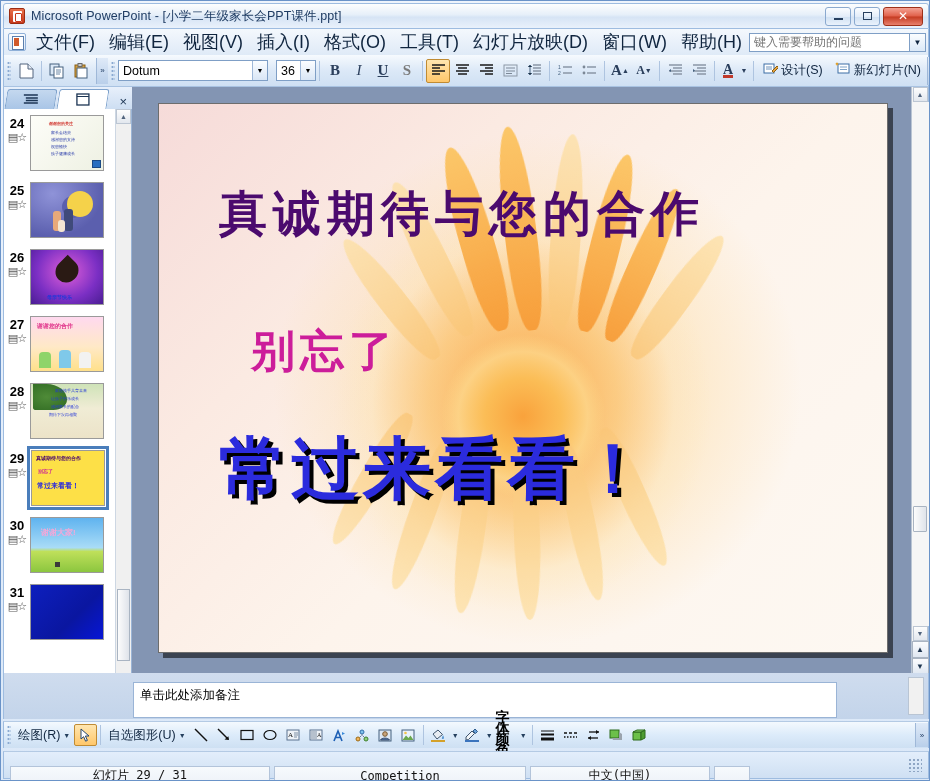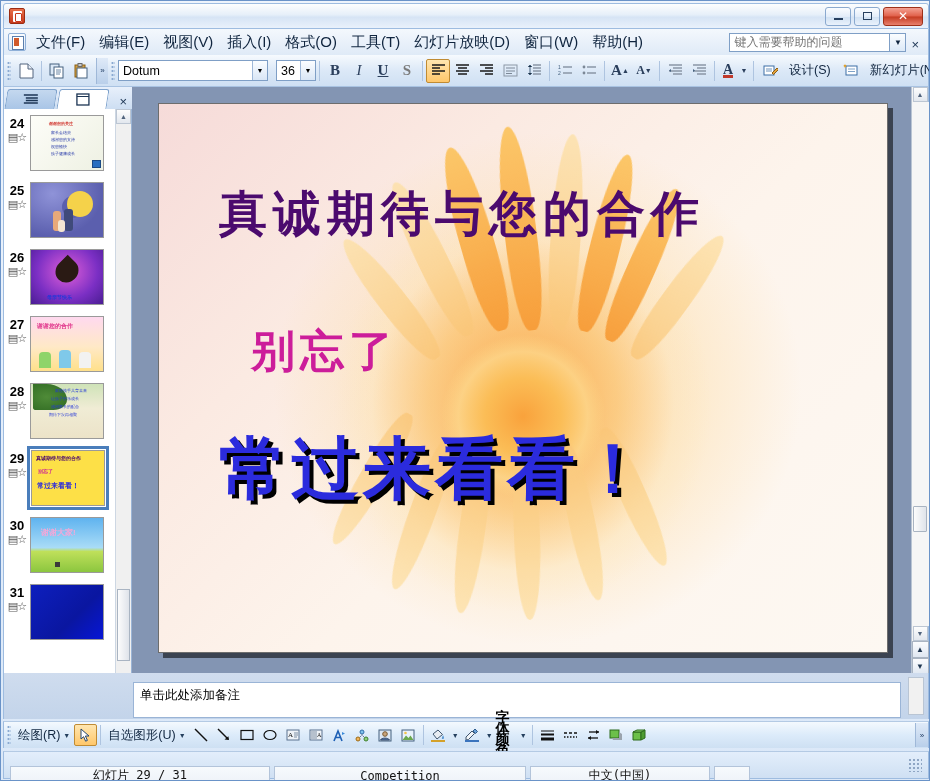--- a/index.html
+++ b/index.html
@@ -74,21 +74,21 @@
   }
   .menu-handle::after {
     content:""; position:absolute; left:3px; top:2px; width:10px; height:12px;
     background:#fff; border:1px solid #5b7fae;
   }
   .menu-handle::before {
     content:""; position:absolute; left:5px; top:4px; width:5px; height:8px;
     background:#d05a2c; z-index:2;
   }
   .menu-item {
-    padding: 0 7px; font-size: 15px; color: #10253f; white-space: nowrap;
+    padding: 0 7px; font-size: 18px; color: #10253f; white-space: nowrap;
     cursor: default;
   }
   .helpbox {
     margin-left: auto; margin-right: 4px; display: flex; align-items: flex-end;
   }
   .helpbox input {
     width: 160px; height: 19px; font-size: 12px; padding: 0 4px;
     border: 1px solid #7f9fc6; border-right: none; color: #7a7a7a;
     background: #fff; font-family: "Liberation Sans", sans-serif;
   }
@@ -132,21 +132,21 @@
     width: 40px; height: 21px; border: 1px solid #7f9fc6; background: #fff;
     display: flex; align-items: center; font-size: 12.5px; padding-left: 4px;
     color: #000; flex: none;
   }
   .combo-arrow {
     margin-left: auto; width: 15px; height: 19px;
     background: linear-gradient(180deg,#fbfdff,#d9e6f6); border-left: 1px solid #9fb8d8;
     display: flex; align-items: center; justify-content: center; font-size: 7px;
   }
   .tb-label {
-    display: flex; align-items: center; gap: 11px; padding: 2px 5px; font-size: 12.5px;
+    display: flex; align-items: flex-start; gap: 3px; padding: 2px 5px; font-size: 12.5px;
     color: #10253f; border: 1px solid transparent; border-radius:2px; white-space:nowrap;
   }
   .tb-overflow {
     margin-left:auto; width:13px; height:28px; flex:none;
     background: linear-gradient(180deg,#dfeaf8,#b9cfea);
     border-left:1px solid #9fb8d8;
     display:flex; flex-direction:column; align-items:center; justify-content:center;
     font-size:8px; color:#1f3c63;
   }
 
@@ -349,20 +349,21 @@
 
   svg { display:block; }
 </style>
 </head>
 <body>
 
 <div id="app">
 
   <div class="titlebar">
     <div class="app-icon"></div>
+    <div class="title-text">Microsoft PowerPoint - [小学二年级家长会PPT课件.ppt]</div>
     <div class="win-btns">
       <div class="win-btn">
           <span class="glyph-min"></span>
         </div>
       <div class="win-btn">
           <span class="glyph-max"></span>
         </div>
       <div class="win-btn close">✕</div>
     </div>
   </div>
@@ -716,21 +717,21 @@
       <div class="track">
         <div class="vthumb"></div>
       </div>
       <div class="sb-arrow">▼</div>
       <div class="prevnext">▲</div>
       <div class="prevnext">▼</div>
     </div>
   </div>
 
   <div class="notes-strip">
-    <div class="notesarea" style="left:129px;top:9px;width:768px;height:36px">单击此处添加备注</div>
+    <div class="notesarea" style="left:129px;top:9px;width:704px;height:36px">单击此处添加备注</div>
     <div style="position:absolute;right:4px;top:4px;width:16px;height:38px;background:#f1f1f1;border:1px solid #b9c5d4"></div>
   </div>
 
   <div class="drawbar">
     <div class="grip"></div>
     <div class="dw-label">
       <span>绘图(R)</span>
       <span class="mini-arrow">▼</span>
     </div>
     <div class="dw-btn active">

